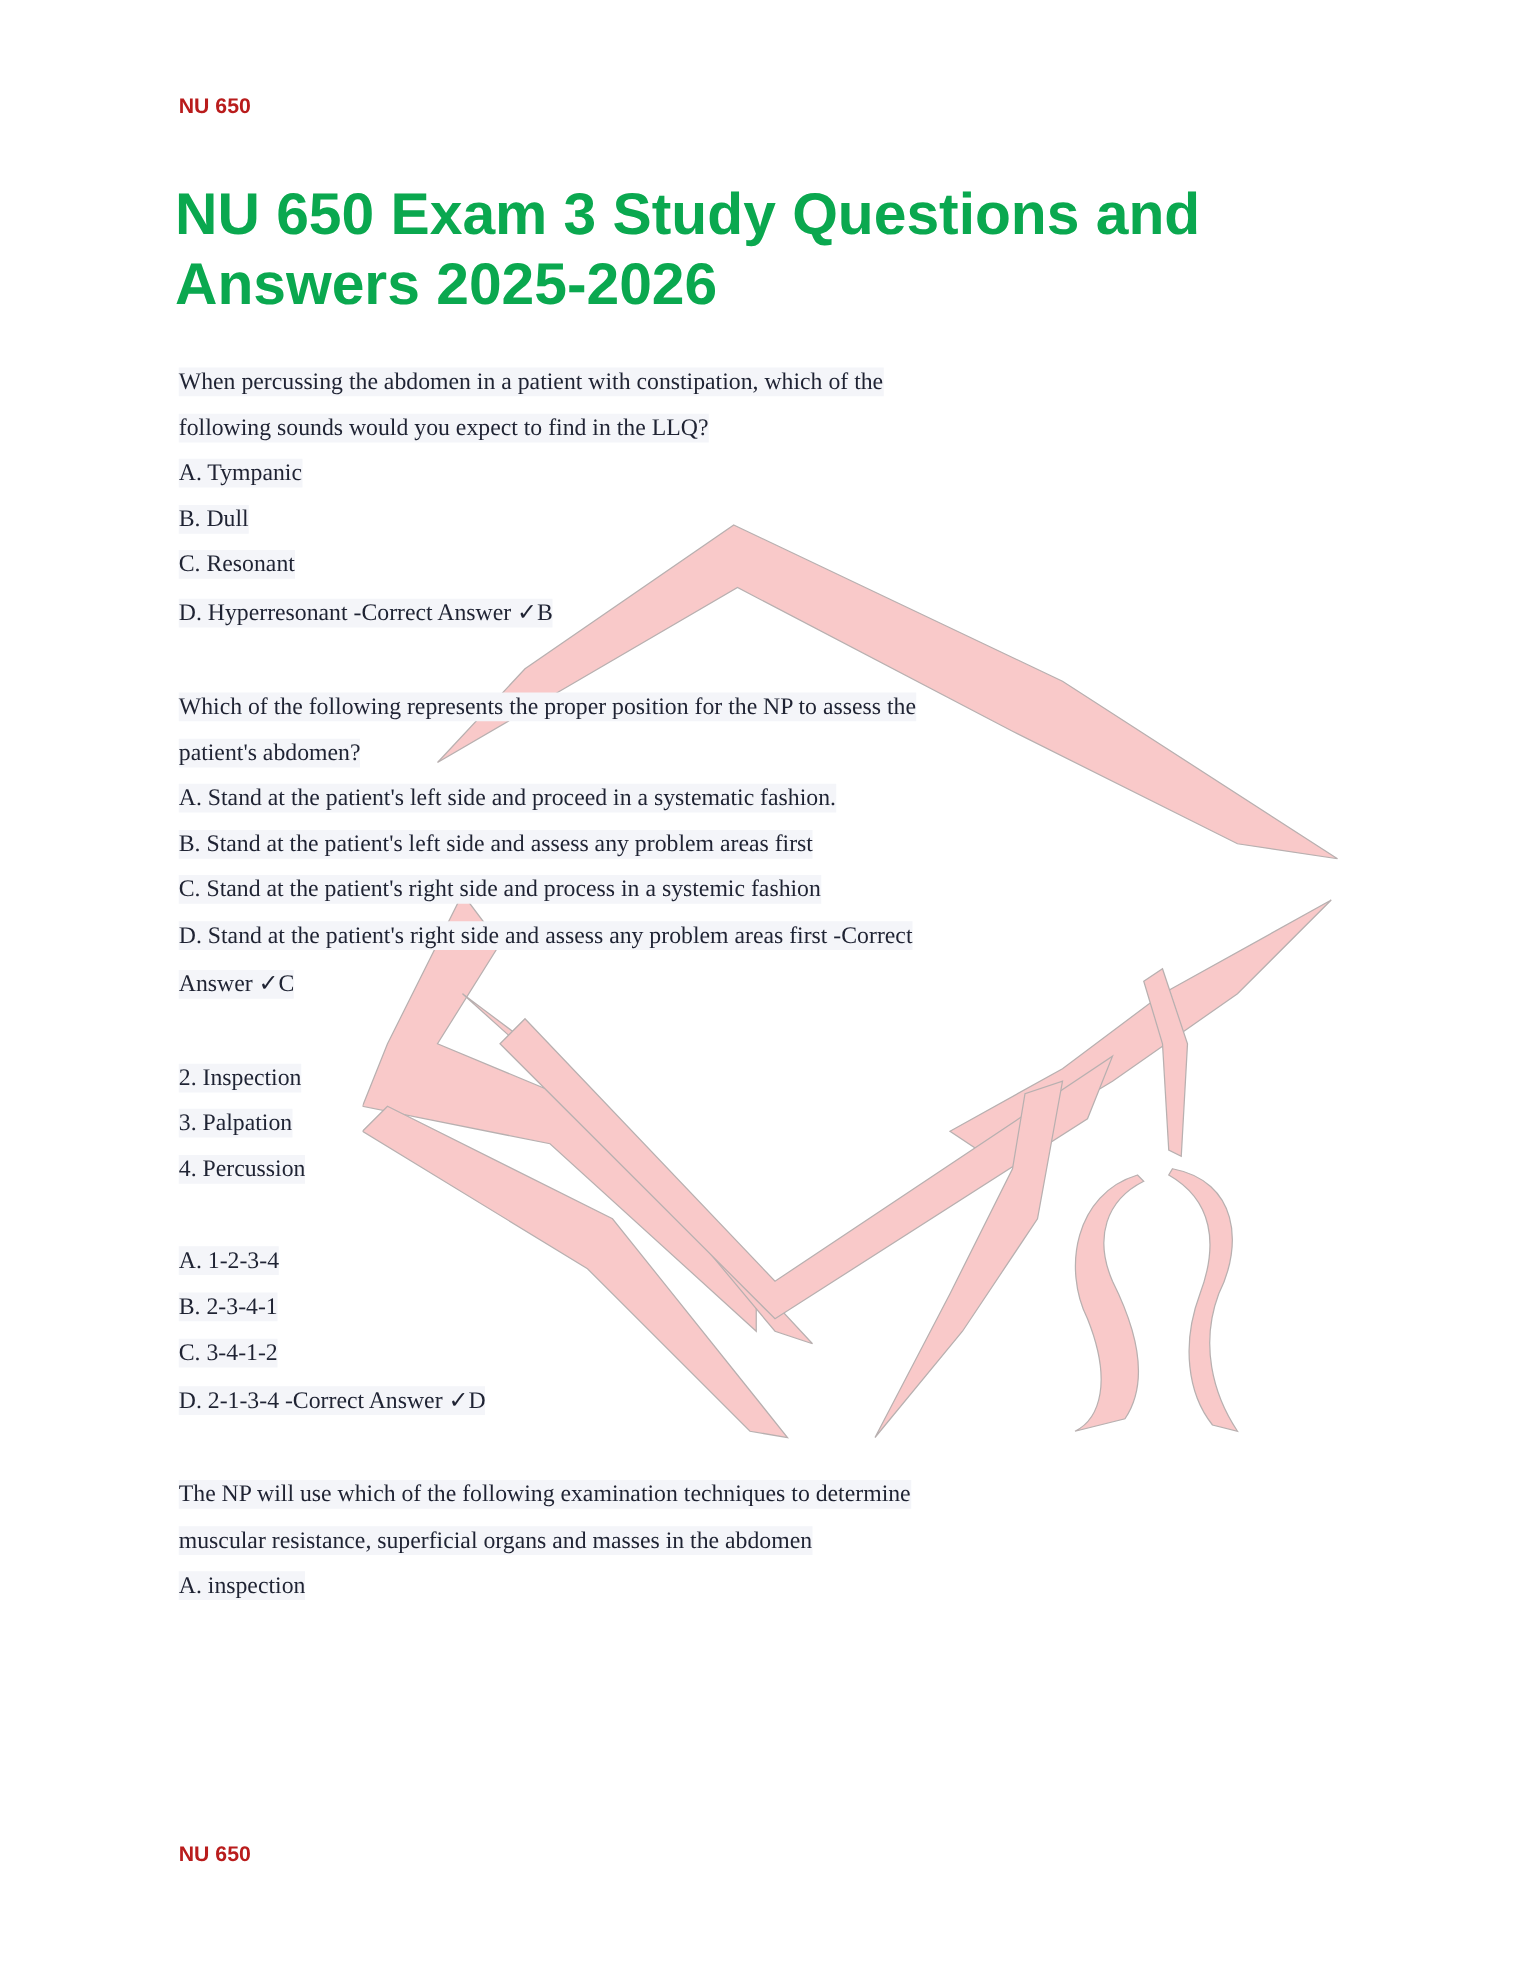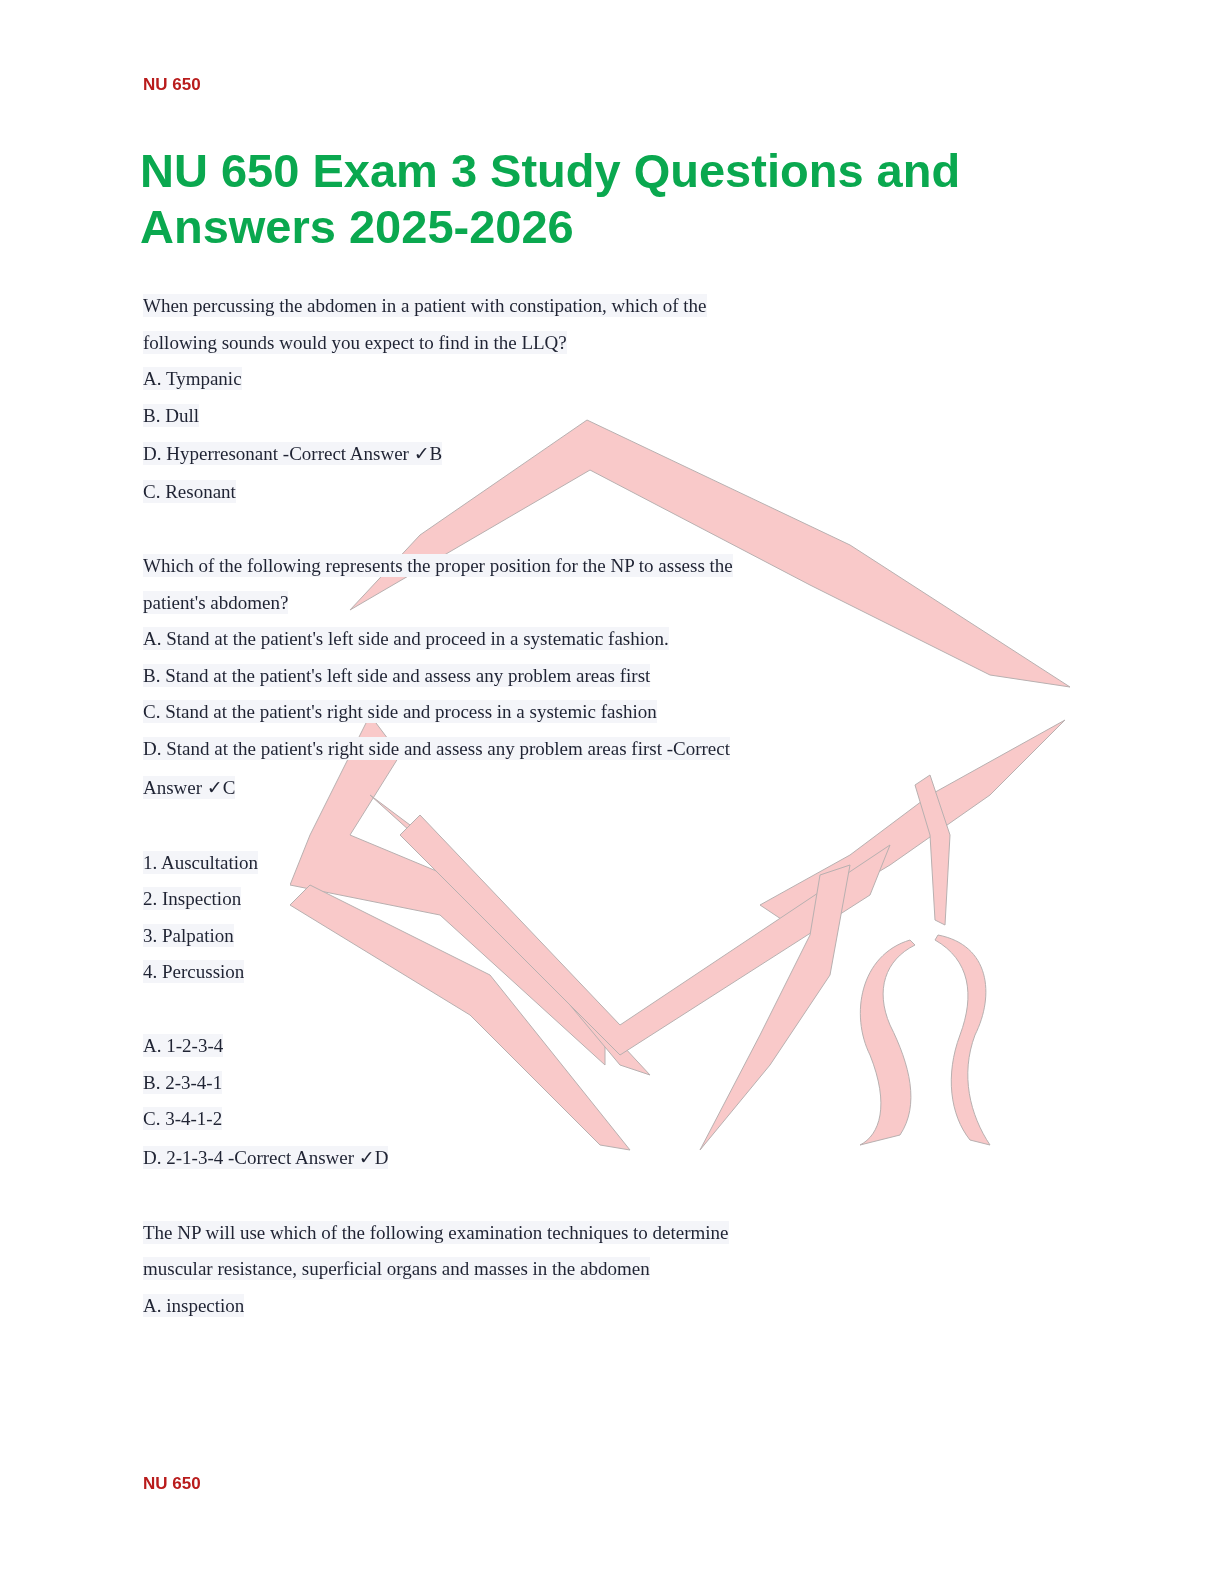--- a/index.html
+++ b/index.html
@@ -48,38 +48,37 @@
   </g>
 </svg>
 
 <div class="content">
 
   <div>
     <div class="line"><span class="hl">When percussing the abdomen in a patient with constipation, which of the</span></div>
     <div class="line"><span class="hl">following sounds would you expect to find in the LLQ?</span></div>
     <div class="line"><span class="hl">A. Tympanic</span></div>
     <div class="line"><span class="hl">B. Dull</span></div>
+    <div class="line"><span class="hl">C. Resonant</span></div>
     <div class="line tall"><span class="hl">D. Hyperresonant -Correct Answer ✓B</span></div>
-    <div class="line"><span class="hl">C. Resonant</span></div>
   </div>
   <div class="gap"></div>
 
   <div>
     <div class="line"><span class="hl">Which of the following represents the proper position for the NP to assess the</span></div>
     <div class="line"><span class="hl">patient's abdomen?</span></div>
     <div class="line"><span class="hl">A. Stand at the patient's left side and proceed in a systematic fashion.</span></div>
     <div class="line"><span class="hl">B. Stand at the patient's left side and assess any problem areas first</span></div>
     <div class="line"><span class="hl">C. Stand at the patient's right side and process in a systemic fashion</span></div>
     <div class="line"><span class="hl">D. Stand at the patient's right side and assess any problem areas first -Correct</span></div>
     <div class="line tall"><span class="hl">Answer ✓C</span></div>
   </div>
   <div class="gap"></div>
 
   <div>
-    <div class="line"><span class="hl">1. Auscultation</span></div>
     <div class="line"><span class="hl">2. Inspection</span></div>
     <div class="line"><span class="hl">3. Palpation</span></div>
     <div class="line"><span class="hl">4. Percussion</span></div>
     <div class="gap"></div>
     <div class="line"><span class="hl">A. 1-2-3-4</span></div>
     <div class="line"><span class="hl">B. 2-3-4-1</span></div>
     <div class="line"><span class="hl">C. 3-4-1-2</span></div>
     <div class="line tall"><span class="hl">D. 2-1-3-4 -Correct Answer ✓D</span></div>
   </div>
   <div class="gap"></div>

